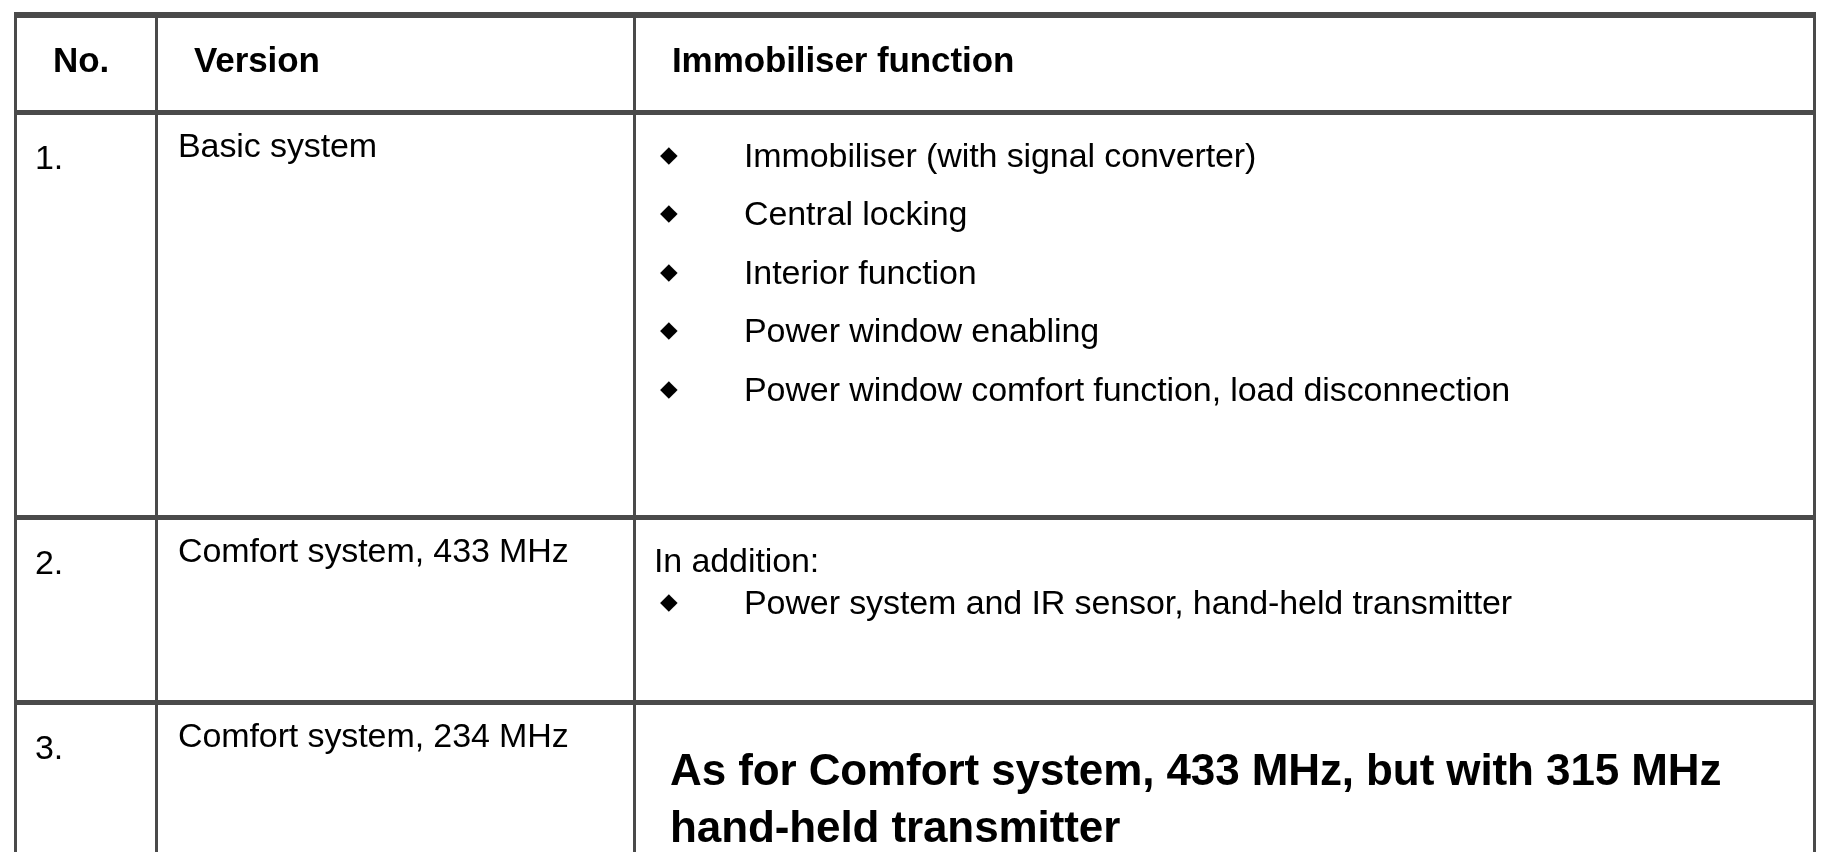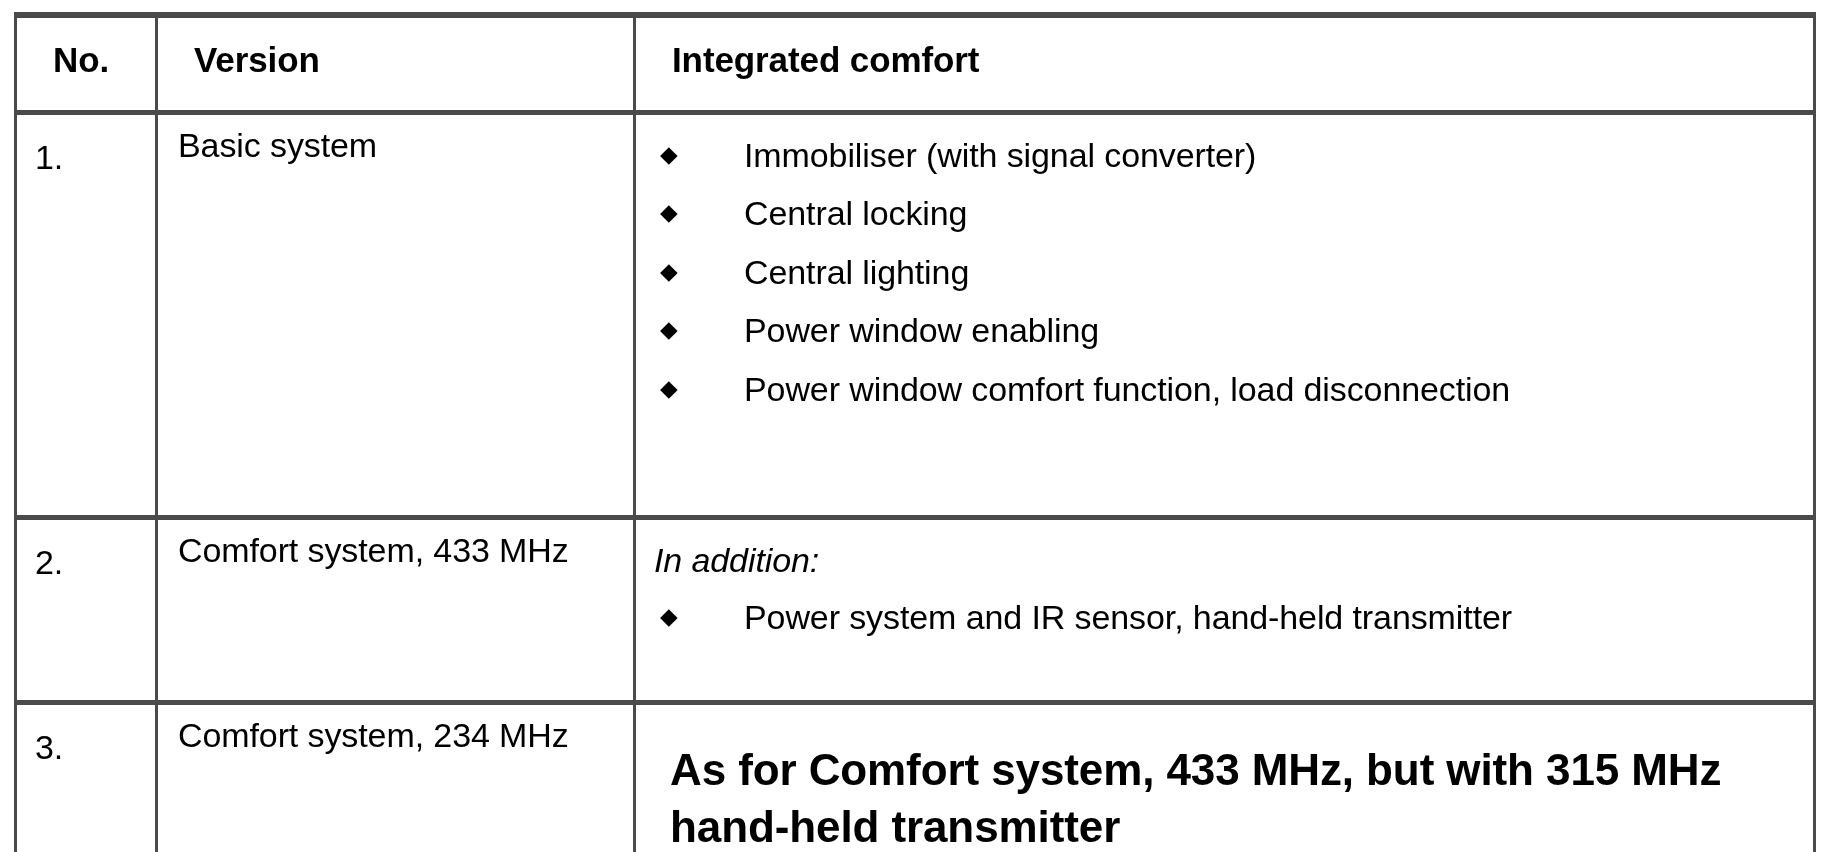--- a/index.html
+++ b/index.html
@@ -121,22 +121,21 @@
     left: 6px;
     top: 0;
     font-size: 23px;
     line-height: 1.72;
   }
 
   .lead-text {
     font-size: 34px;
     line-height: 1.22;
     letter-spacing: -0.1px;
-    margin: 0 0 16px 0;
-    font-style: italic;
+    margin: 0 0 1px 0;
   }
 
   .wrap-text {
     font-size: 44px;
     line-height: 1.30;
     letter-spacing: -0.1px;
     margin: 16px;
     font-weight: bold;
   }
 </style>
@@ -159,21 +158,21 @@
             <span class="head-text">No.</span>
           </div>
         </th>
         <th class="cell ver-cell">
           <div class="cell-inner">
             <span class="head-text">Version</span>
           </div>
         </th>
         <th class="cell func-cell">
           <div class="cell-inner">
-            <span class="head-text">Integrated comfort</span>
+            <span class="head-text">Immobiliser function</span>
           </div>
         </th>
       </tr>
     </thead>
 
     <tbody>
 
       <tr class="body-row row-1">
         <td class="cell num-cell">
           <div class="cell-inner">
@@ -191,21 +190,21 @@
               <li class="bullet-item">
                 <span class="bullet-glyph">◆</span>
                 <span>Immobiliser (with signal converter)</span>
               </li>
               <li class="bullet-item">
                 <span class="bullet-glyph">◆</span>
                 <span>Central locking</span>
               </li>
               <li class="bullet-item">
                 <span class="bullet-glyph">◆</span>
-                <span>Central lighting</span>
+                <span>Interior function</span>
               </li>
               <li class="bullet-item">
                 <span class="bullet-glyph">◆</span>
                 <span>Power window enabling</span>
               </li>
               <li class="bullet-item">
                 <span class="bullet-glyph">◆</span>
                 <span>Power window comfort function, load disconnection</span>
               </li>
             </ul>

